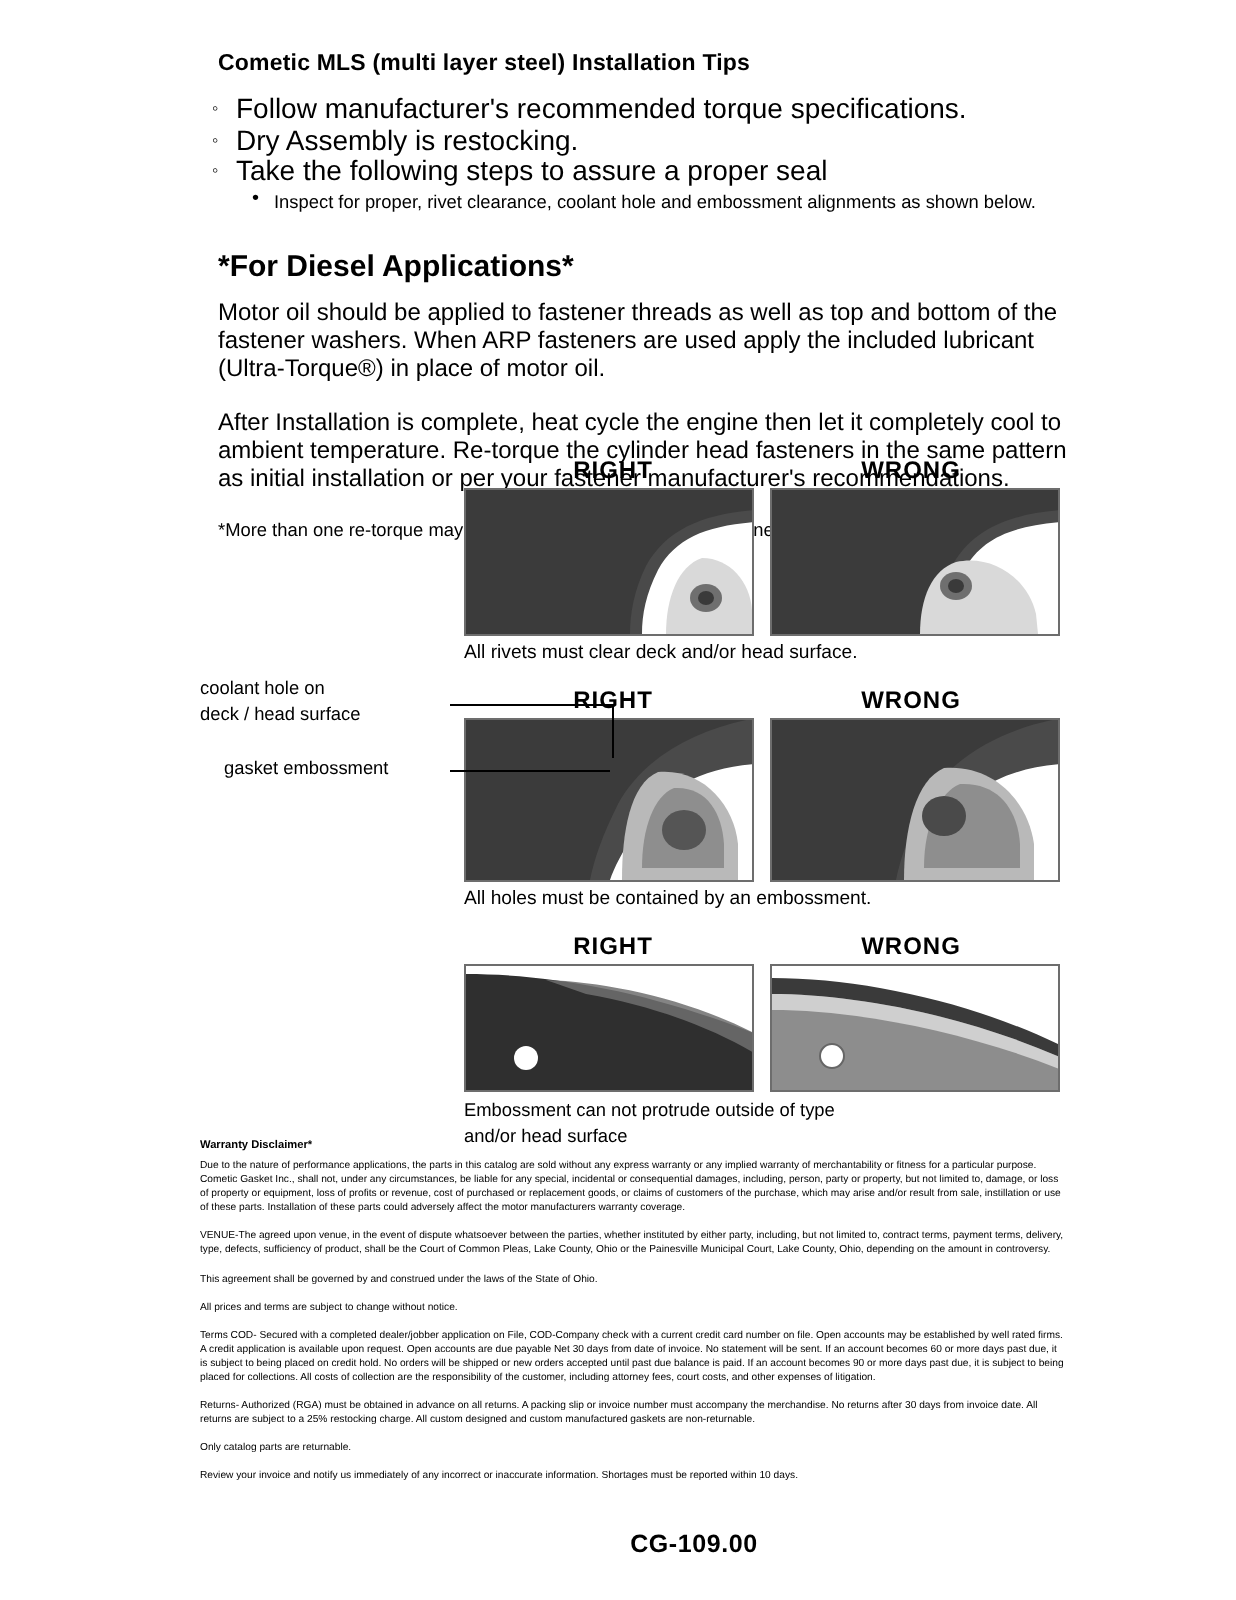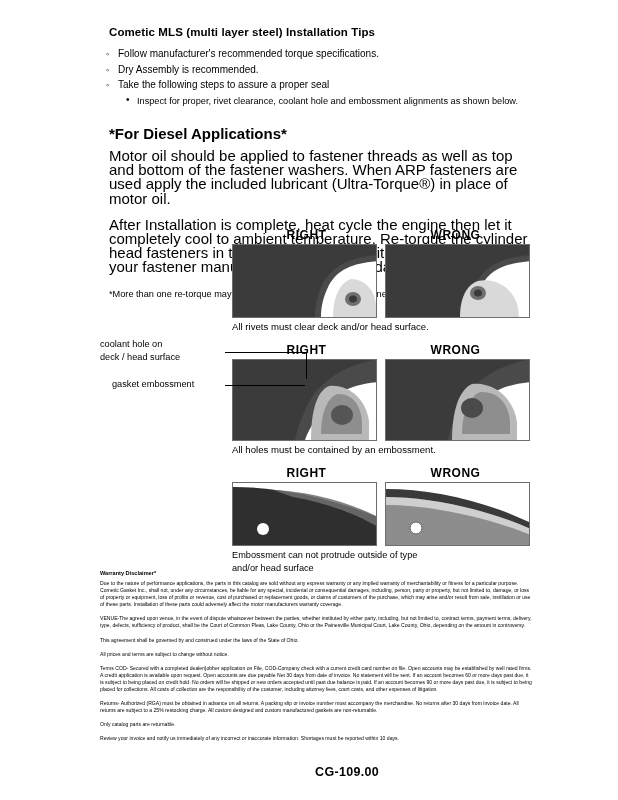--- a/index.html
+++ b/index.html
@@ -33,21 +33,21 @@
     margin: 0 0 9px 9px;
     letter-spacing: 0.1px;
   }
   ul.bullets {
     list-style: none;
     margin: 0;
     padding: 0;
   }
   ul.bullets > li {
     position: relative;
-    font-size: 10px;
+    font-size: 14px;
     line-height: 14.5px;
     padding-left: 18px;
     margin-bottom: 1px;
   }
   ul.bullets > li::before {
     content: "\25E6";
     position: absolute;
     left: 6px;
     top: 0;
     font-size: 9px;
@@ -70,21 +70,21 @@
     left: 4px;
     top: -1px;
     font-size: 10px;
   }
   h2.subhead {
     font-size: 15px;
     font-weight: bold;
     margin: 17px 0 7px 9px;
   }
   p.body {
-    font-size: 15px;
+    font-size: 12px;
     line-height: 14.2px;
     margin: 0 0 12px 9px;
   }
   p.note {
     font-size: 9.2px;
     line-height: 14px;
     margin: 0 0 0 9px;
   }
 
   
@@ -180,21 +180,21 @@
 </head>
 <body>
 
 <div class="page">
 
   <div class="content">
     <h1 class="title">Cometic MLS (multi layer steel) Installation Tips</h1>
 
     <ul class="bullets">
       <li>Follow manufacturer's recommended torque specifications.</li>
-      <li>Dry Assembly is recommended.</li>
+      <li>Dry Assembly is restocking.</li>
       <li>Take the following steps to assure a proper seal</li>
     </ul>
 
     <ul class="sub" style="margin-left:22px;">
       <li>Inspect for proper, rivet clearance, coolant hole and embossment alignments as shown below.</li>
     </ul>
 
     <h2 class="subhead">*For Diesel Applications*</h2>
     <p class="body">Motor oil should be applied to fastener threads as well as top and bottom of the fastener washers. When ARP fasteners are used apply the included lubricant (Ultra-Torque®) in place of motor oil.</p>
     <p class="body">After Installation is complete, heat cycle the engine then let it completely cool to ambient temperature. Re-torque the cylinder head fasteners in the same pattern as initial installation or per your fastener manufacturer's recommendations.</p>

